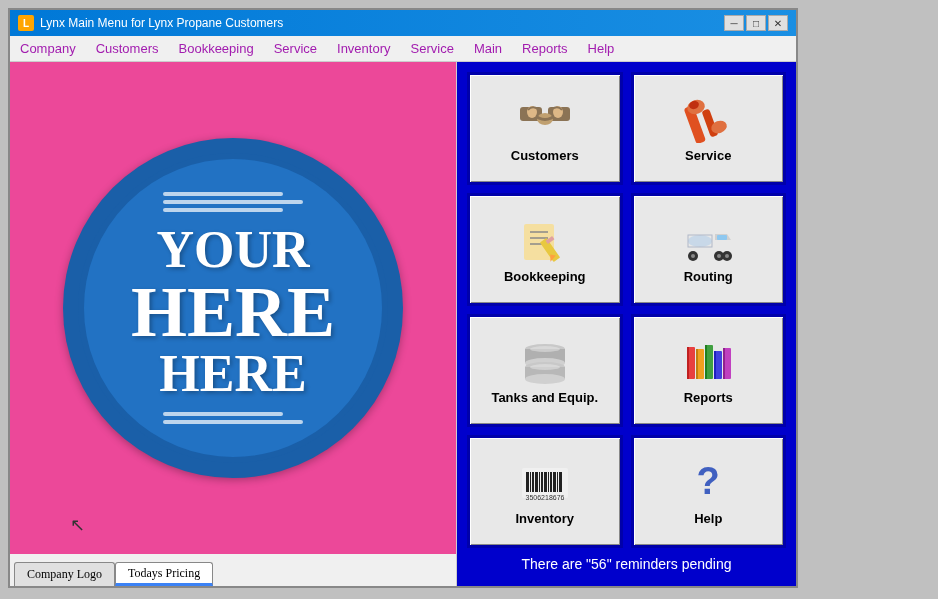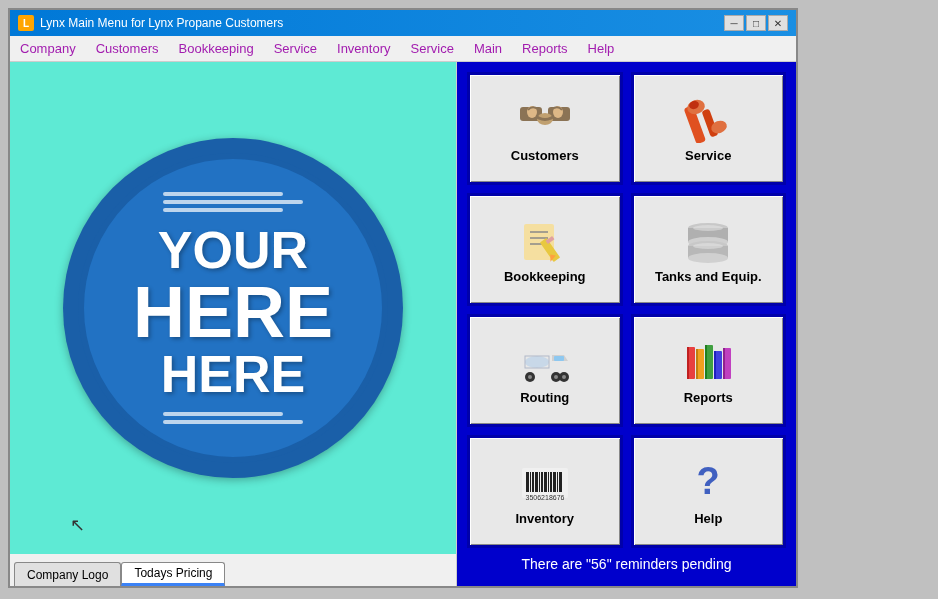--- a/index.html
+++ b/index.html
@@ -93,25 +93,26 @@
     
     .main-content {
       display: flex;
       flex: 1;
       overflow: hidden;
     }
 
     
     .left-panel {
       width: 447px;
-      background: #5eead4;
+      background: #ec4899;
       display: flex;
       flex-direction: column;
       border-right: 1px solid #ccc;
       position: relative;
+      font-family: Liberation Serif, serif;
     }
     .logo-area {
       flex: 1;
       display: flex;
       align-items: center;
       justify-content: center;
       padding: 20px;
     }
     .logo-circle-outer {
       width: 340px;
@@ -365,55 +366,55 @@
               <rect x="28" y="20" width="8" height="4" rx="0" fill="#e0a0a0" transform="rotate(-35 32 22)"></rect>
             </svg>
           </div>
           <span class="menu-tile-label">Bookkeeping</span>
         </div>
 
         <div class="menu-tile">
           <div class="menu-tile-icon">
             <svg width="54" height="46" viewBox="0 0 54 46">
 
+              <rect x="4" y="16" width="30" height="20" rx="2" fill="#e8e8e8"></rect>
+              <rect x="34" y="22" width="16" height="14" rx="2" fill="#e8e8e8"></rect>
+              <polygon points="34,22 50,22 46,16 34,16" fill="#d0d0d0"></polygon>
+              <rect x="36" y="17" width="10" height="5" rx="1" fill="#8ec8f0"></rect>
+
+              <circle cx="12" cy="38" r="5" fill="#333"></circle>
+              <circle cx="12" cy="38" r="2" fill="#888"></circle>
+              <circle cx="38" cy="38" r="5" fill="#333"></circle>
+              <circle cx="38" cy="38" r="2" fill="#888"></circle>
+              <circle cx="46" cy="38" r="5" fill="#333"></circle>
+              <circle cx="46" cy="38" r="2" fill="#888"></circle>
+
+              <ellipse cx="19" cy="23" rx="12" ry="6" fill="#c8d8e8"></ellipse>
+              <rect x="7" y="17" width="24" height="12" rx="0" fill="none" stroke="#b0b8c8" stroke-width="1"></rect>
+            </svg>
+          </div>
+          <span class="menu-tile-label">Routing</span>
+        </div>
+
+        <div class="menu-tile">
+          <div class="menu-tile-icon">
+            <svg width="54" height="46" viewBox="0 0 54 46">
+
               <ellipse cx="27" cy="10" rx="20" ry="5" fill="#c8c8c8"></ellipse>
               <rect x="7" y="10" width="40" height="14" fill="#b0b0b0"></rect>
               <ellipse cx="27" cy="24" rx="20" ry="5" fill="#d0d0d0"></ellipse>
               <ellipse cx="27" cy="28" rx="20" ry="5" fill="#c8c8c8"></ellipse>
               <rect x="7" y="28" width="40" height="12" fill="#b8b8b8"></rect>
               <ellipse cx="27" cy="40" rx="20" ry="5" fill="#d0d0d0"></ellipse>
 
               <ellipse cx="27" cy="10" rx="15" ry="3" fill="#e8e8e8" opacity="0.5"></ellipse>
               <ellipse cx="27" cy="28" rx="15" ry="3" fill="#e8e8e8" opacity="0.5"></ellipse>
             </svg>
           </div>
           <span class="menu-tile-label">Tanks and Equip.</span>
-        </div>
-
-        <div class="menu-tile">
-          <div class="menu-tile-icon">
-            <svg width="54" height="46" viewBox="0 0 54 46">
-
-              <rect x="4" y="16" width="30" height="20" rx="2" fill="#e8e8e8"></rect>
-              <rect x="34" y="22" width="16" height="14" rx="2" fill="#e8e8e8"></rect>
-              <polygon points="34,22 50,22 46,16 34,16" fill="#d0d0d0"></polygon>
-              <rect x="36" y="17" width="10" height="5" rx="1" fill="#8ec8f0"></rect>
-
-              <circle cx="12" cy="38" r="5" fill="#333"></circle>
-              <circle cx="12" cy="38" r="2" fill="#888"></circle>
-              <circle cx="38" cy="38" r="5" fill="#333"></circle>
-              <circle cx="38" cy="38" r="2" fill="#888"></circle>
-              <circle cx="46" cy="38" r="5" fill="#333"></circle>
-              <circle cx="46" cy="38" r="2" fill="#888"></circle>
-
-              <ellipse cx="19" cy="23" rx="12" ry="6" fill="#c8d8e8"></ellipse>
-              <rect x="7" y="17" width="24" height="12" rx="0" fill="none" stroke="#b0b8c8" stroke-width="1"></rect>
-            </svg>
-          </div>
-          <span class="menu-tile-label">Routing</span>
         </div>
 
         <div class="menu-tile">
           <div class="menu-tile-icon">
             <svg width="54" height="46" viewBox="0 0 54 46">
 
               <rect x="6" y="8" width="8" height="32" rx="1" fill="#e84040"></rect>
               <rect x="15" y="10" width="8" height="30" rx="1" fill="#f0a020"></rect>
               <rect x="24" y="6" width="8" height="34" rx="1" fill="#40a040"></rect>
               <rect x="33" y="12" width="8" height="28" rx="1" fill="#4040e0"></rect>

